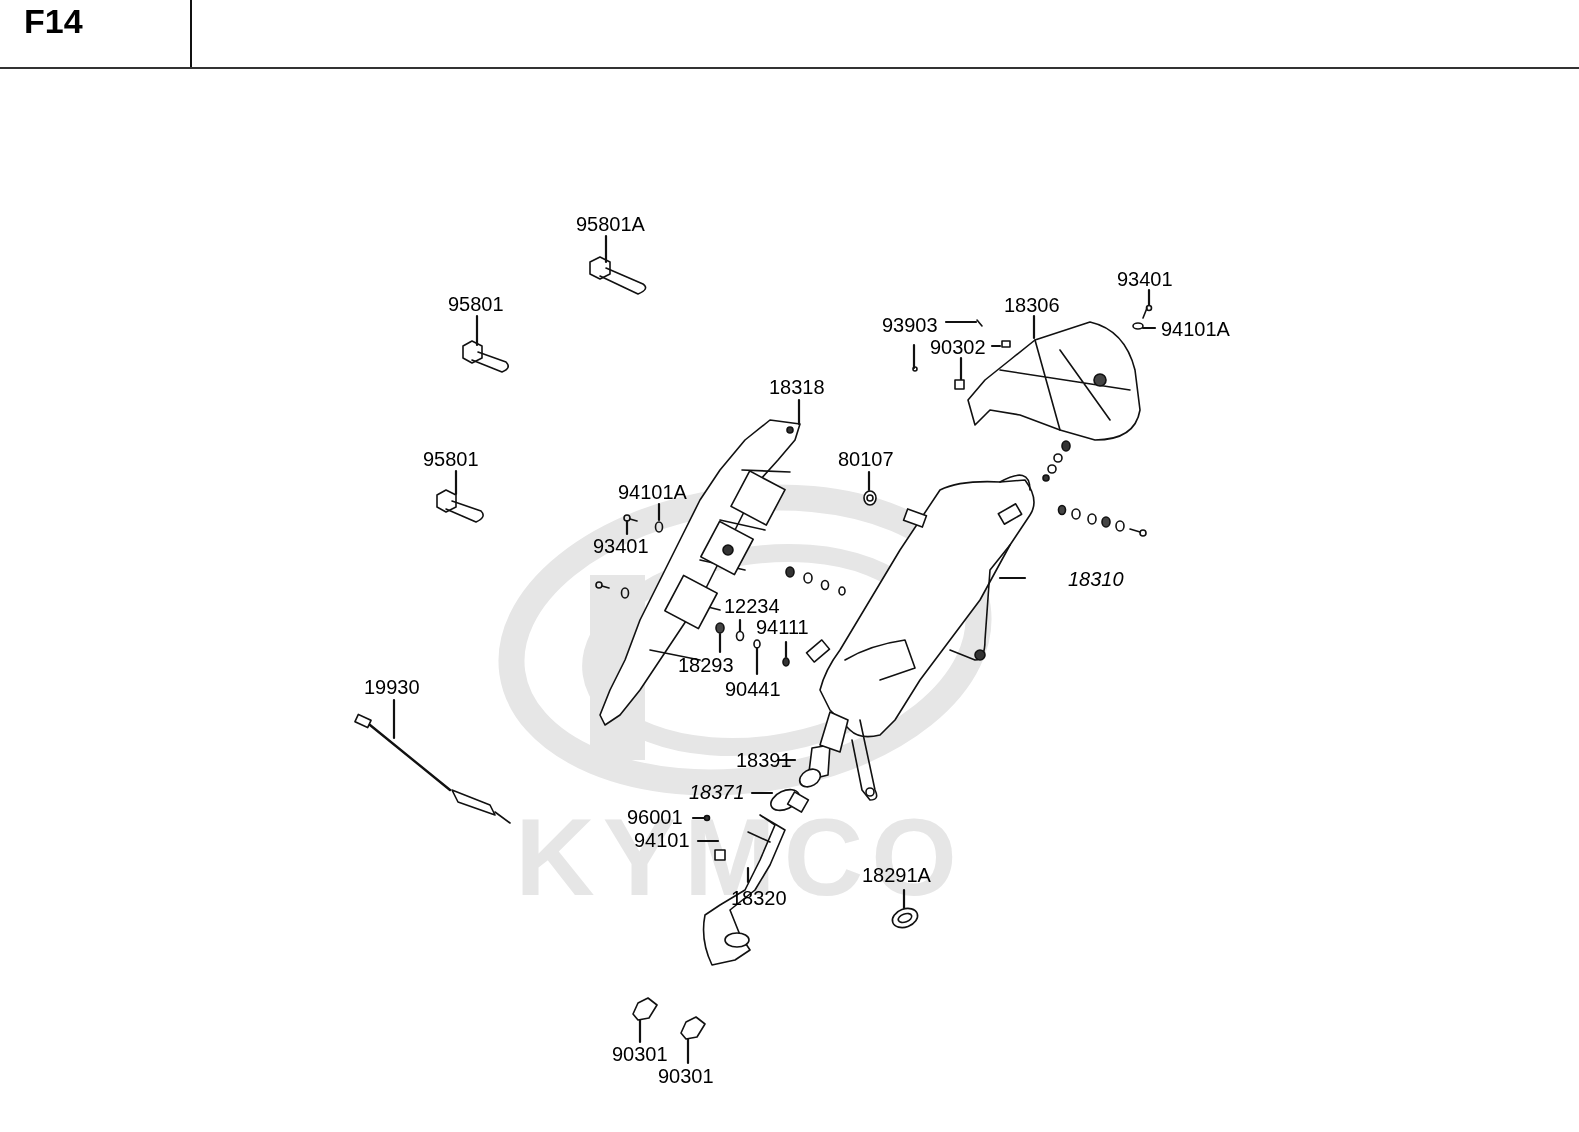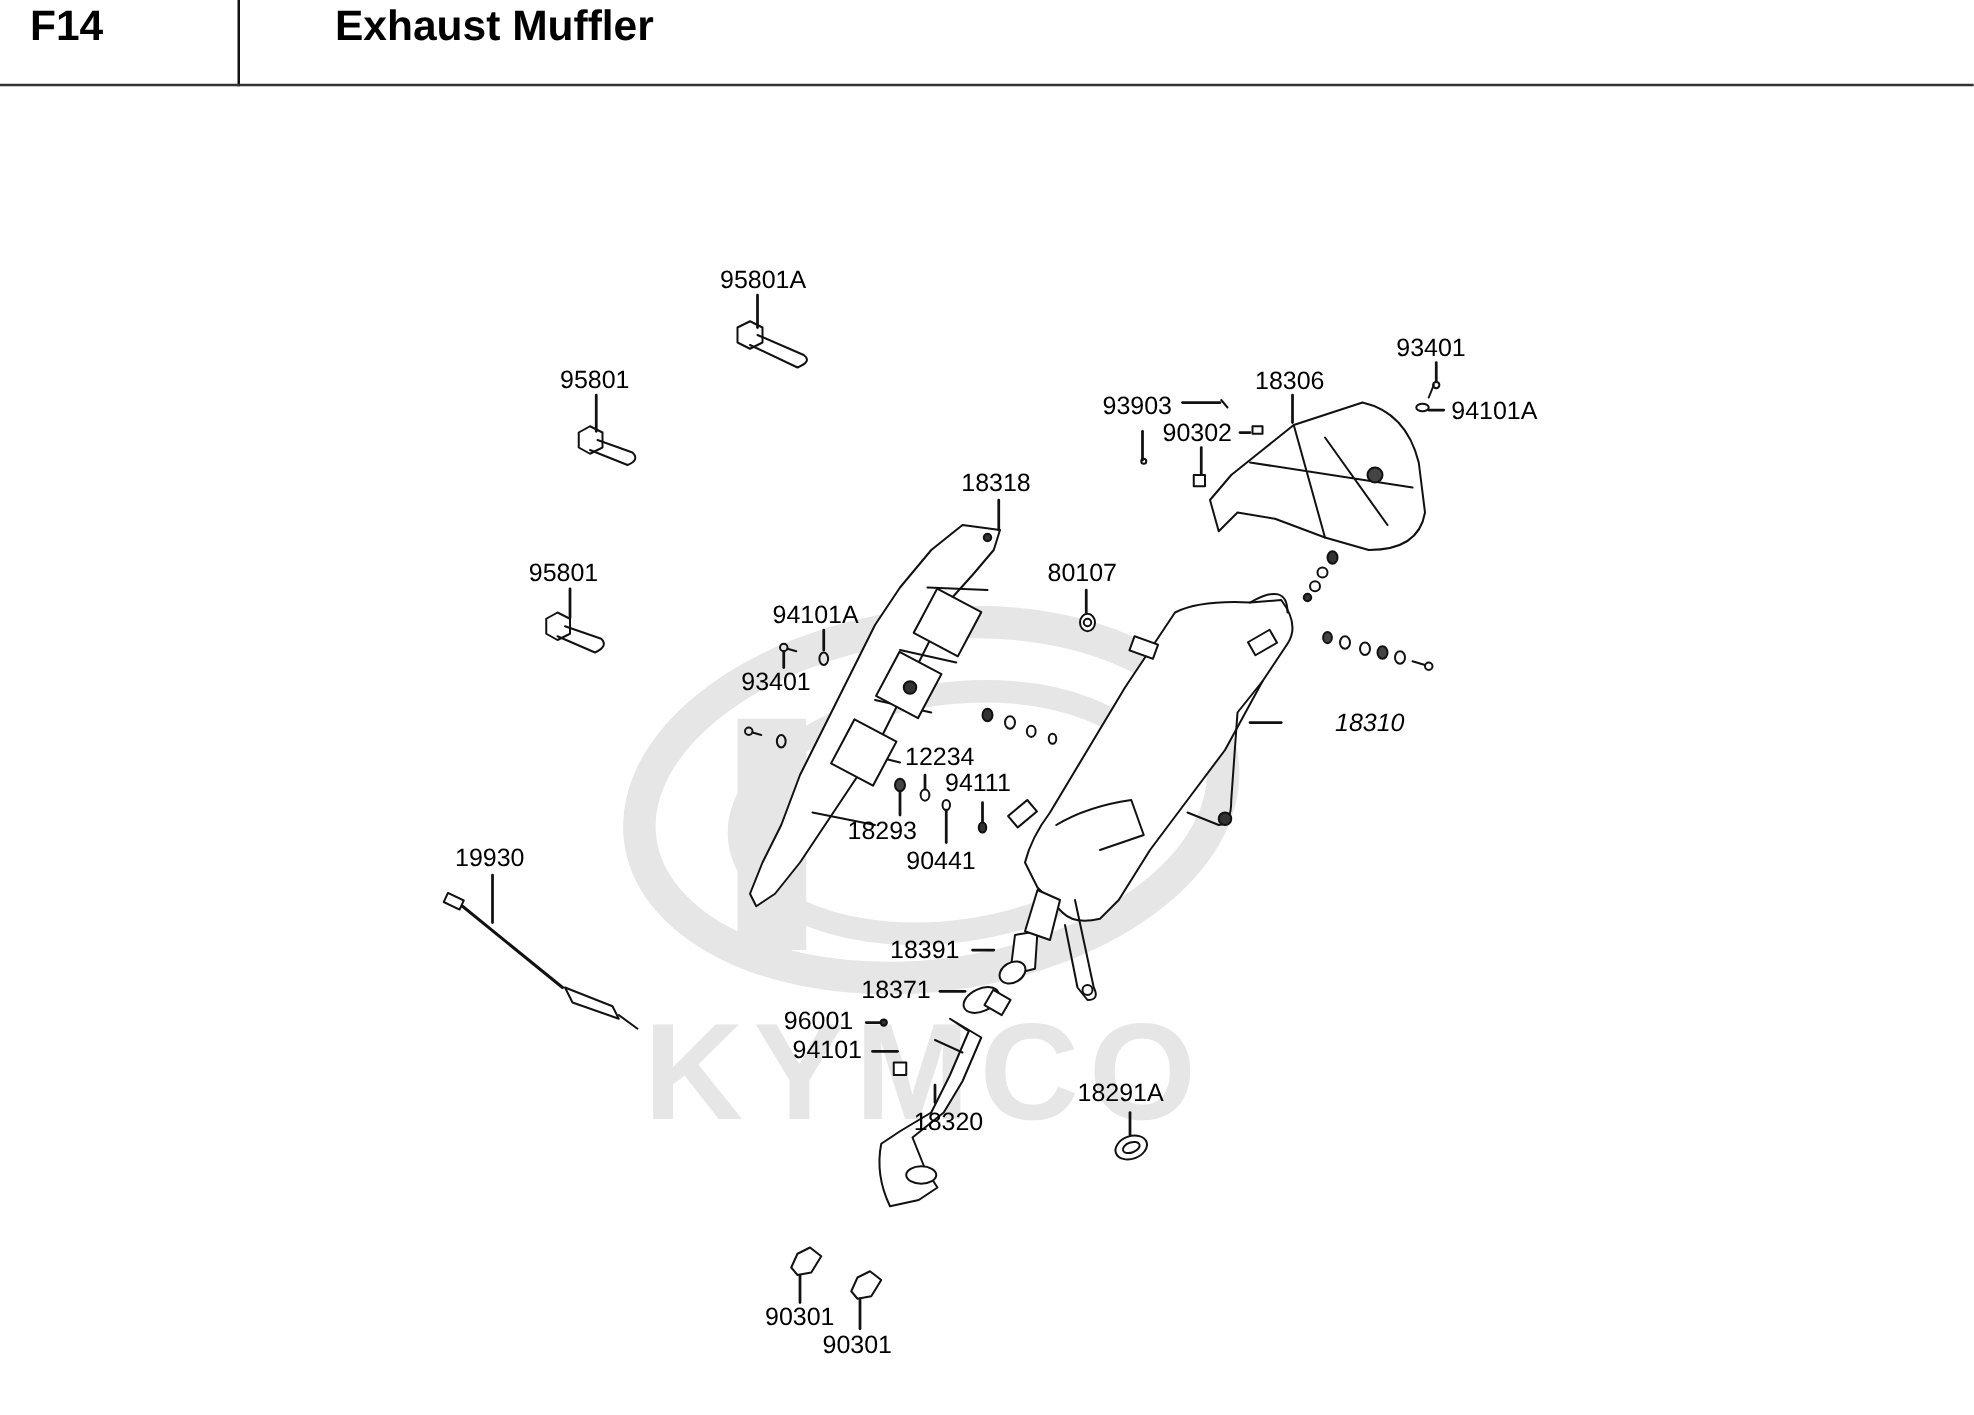--- a/index.html
+++ b/index.html
@@ -13,21 +13,20 @@
   .diagram { position:absolute; left:0; top:0; width:1579px; height:1132px; }
   .lbl { position:absolute; font-size:20px; white-space:nowrap; line-height:20px; }
   svg text { font-family:"Liberation Sans", sans-serif; }
 </style>
 </head>
 <body>
 
 <div class="header">
   <div class="hdr-code">F14</div>
   <div class="hdr-divider"></div>
-  <div class="hdr-title">Exhaust Muffler</div>
   <div class="hdr-rule"></div>
 </div>
 
 <svg class="diagram" width="1579" height="1132" viewBox="0 0 1579 1132" xmlns="http://www.w3.org/2000/svg">
 
   <g fill="none" stroke="#e6e6e6">
     <ellipse cx="745" cy="640" rx="235" ry="140" stroke-width="26" transform="rotate(-8 745 640)"></ellipse>
     <ellipse cx="760" cy="650" rx="170" ry="95" stroke-width="18" transform="rotate(-8 760 650)"></ellipse>
     <rect x="590" y="575" width="55" height="185" fill="#e6e6e6" stroke="none"></rect>
   </g>
@@ -235,20 +234,20 @@
 <div class="lbl" style="left:930px;top:337px;">90302</div>
 <div class="lbl" style="left:1004px;top:295px;">18306</div>
 <div class="lbl" style="left:1117px;top:269px;">93401</div>
 <div class="lbl" style="left:1161px;top:319px;">94101A</div>
 <div class="lbl" style="left:1068px;top:569px;font-style:italic;">18310</div>
 <div class="lbl" style="left:724px;top:596px;">12234</div>
 <div class="lbl" style="left:756px;top:617px;">94111</div>
 <div class="lbl" style="left:678px;top:655px;">18293</div>
 <div class="lbl" style="left:725px;top:679px;">90441</div>
 <div class="lbl" style="left:364px;top:677px;">19930</div>
-<div class="lbl" style="left:712px;top:750px;">18391</div>
-<div class="lbl" style="left:689px;top:782px;">18371</div>
+<div class="lbl" style="left:736px;top:750px;">18391</div>
+<div class="lbl" style="left:689px;top:782px;font-style:italic;">18371</div>
 <div class="lbl" style="left:627px;top:807px;">96001</div>
 <div class="lbl" style="left:634px;top:830px;">94101</div>
 <div class="lbl" style="left:731px;top:888px;">18320</div>
 <div class="lbl" style="left:862px;top:865px;">18291A</div>
 <div class="lbl" style="left:612px;top:1044px;">90301</div>
 <div class="lbl" style="left:658px;top:1066px;">90301</div>
 
 </body></html>

